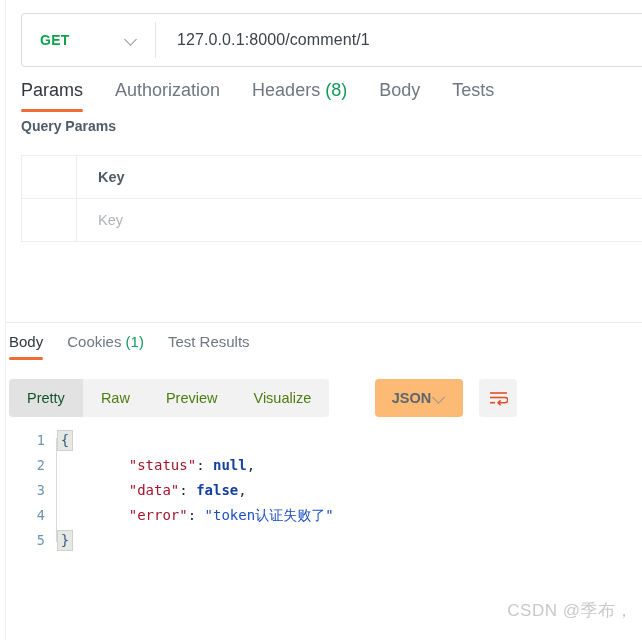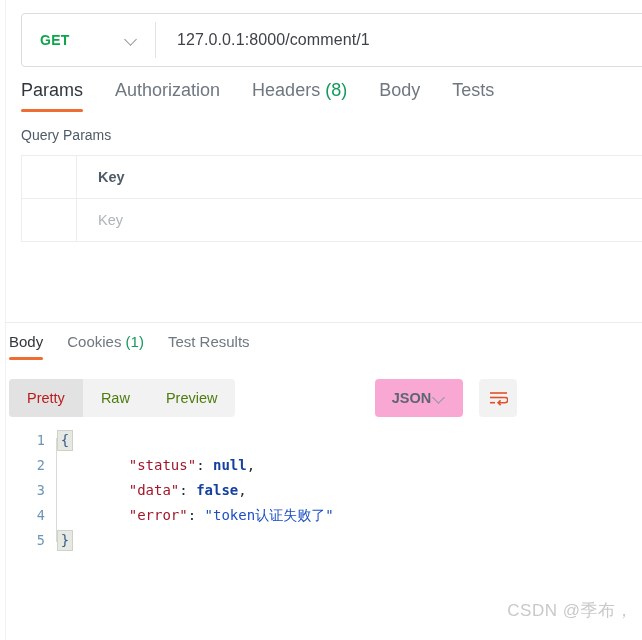--- a/index.html
+++ b/index.html
@@ -117,23 +117,23 @@
     height: 3px;
     background: #ef6c33;
     border-radius: 2px;
   }
   .cnt { color: #149a5b; }
 
   
   .qp-title {
     position: absolute;
     left: 21px;
-    top: 127px;
+    top: 118px;
     font-size: 14px;
-    font-weight: normal;
+    font-weight: bold;
     color: #4f5b67;
   }
   .qp-table {
     position: absolute;
     left: 21px;
     top: 155px;
     width: 700px;  
     border-top: 1px solid #ededed;
     border-left: 1px solid #ededed;
     border-bottom: 1px solid #ededed;
@@ -205,29 +205,29 @@
   .seg {
     display: flex;
     align-items: center;
     padding: 0 18px;
     font-size: 14.5px;
     color: #4d7c0f;
     cursor: pointer;
   }
   .seg.active {
     background: #e2e2e2;
-    color: #b91c1c;
+    color: #14532d;
   }
   .fmt-select {
     position: absolute;
     left: 375px;
     top: 379px;
     height: 38px;
     min-width: 88px;
-    background: #f9a8d4;
+    background: #fdba74;
     border-radius: 4px;
     display: flex;
     align-items: center;
     justify-content: center;
     gap: 2px;
     padding: 0 15px;
     box-sizing: border-box;
     cursor: pointer;
   }
   .fmt-label {
@@ -381,20 +381,23 @@
 
 <div class="seg-group">
   <div class="seg active">
     <span>Pretty</span>
   </div>
   <div class="seg">
     <span>Raw</span>
   </div>
   <div class="seg">
     <span>Preview</span>
+  </div>
+  <div class="seg">
+    <span>Visualize</span>
   </div>
 </div>
 
 <div class="fmt-select">
   <span class="fmt-label">JSON</span>
   <span class="chev"></span>
 </div>
 
 <div class="wrap-btn">
   <svg width="19" height="16" viewBox="0 0 19 16">

